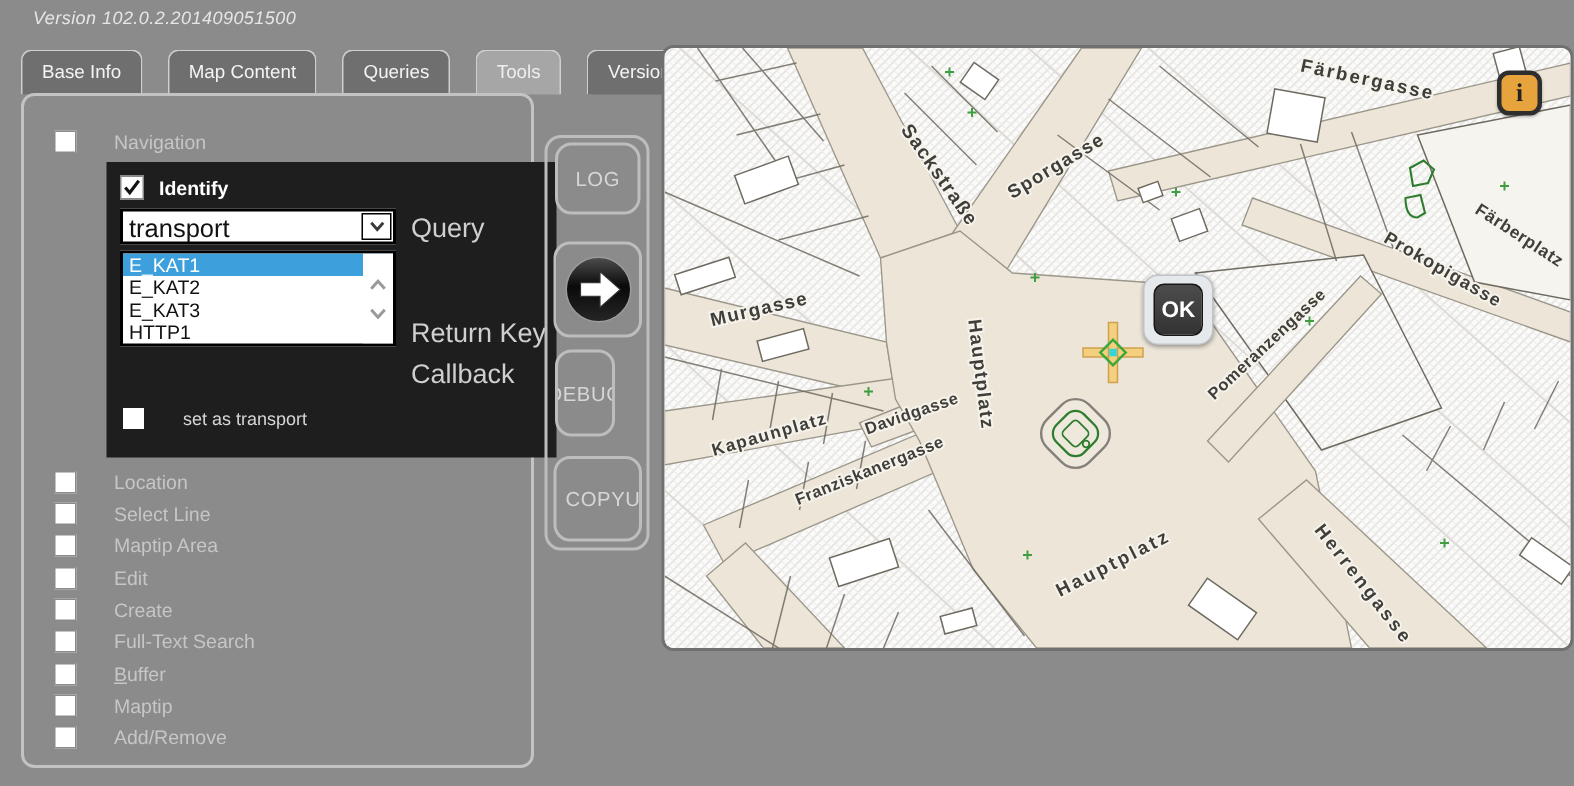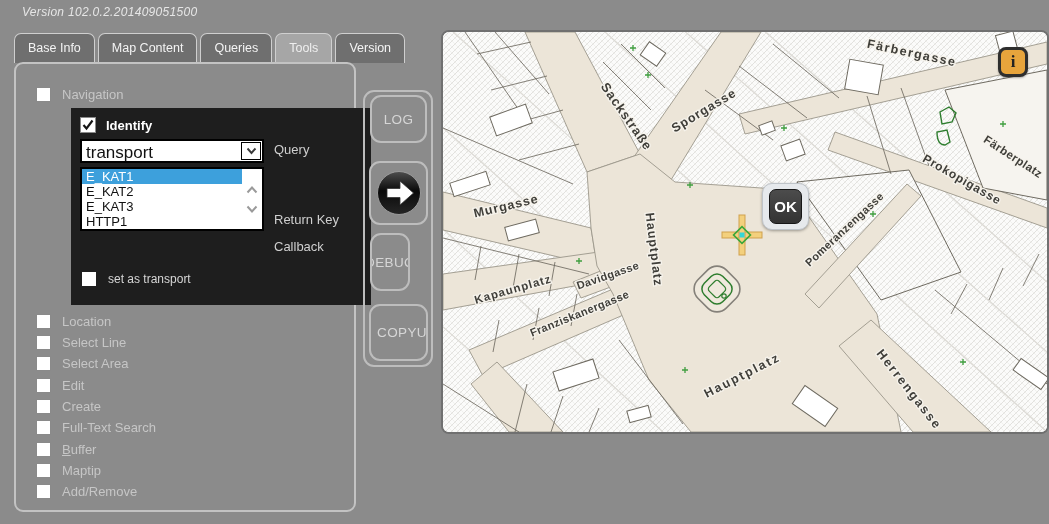--- a/index.html
+++ b/index.html
@@ -4,33 +4,33 @@
 <style>
   html,body{margin:0;padding:0;}
   body{
     width:1049px;height:524px;position:relative;overflow:hidden;
     background:#8b8b8b;
     font-family:"Liberation Sans","DejaVu Sans",sans-serif;
     -webkit-font-smoothing:antialiased;
   }
   
   .version{position:absolute;left:22px;top:5px;font-size:12px;font-style:italic;color:#e6e6e6;letter-spacing:.3px;}
-  .tabbar{position:absolute;left:14px;top:33px;display:flex;gap:3px;}
+  .tabbar{position:absolute;left:14px;top:33px;display:flex;gap:17px;}
   .tab{
     height:29px;line-height:29px;padding:0 13px;font-size:12.5px;color:#f4f4f4;
     background:#6f6f6f;border:1px solid #cfcfcf;border-bottom:none;
     border-radius:7px 7px 0 0;cursor:default;white-space:nowrap;
   }
   .tab.active{background:#a6a6a6;color:#efefef;}
   
   .panel{
     position:absolute;left:14px;top:62px;width:342px;height:450px;
     border:2px solid #c3c3c3;border-radius:9px;box-sizing:border-box;
   }
-  .chkrow{position:absolute;display:flex;align-items:center;}
+  .chkrow{position:absolute;display:flex;align-items:center;gap:14px;}
   .chk{
     width:13px;height:13px;background:#fff;border:1px solid #8a8a8a;
     display:inline-flex;align-items:center;justify-content:center;flex:0 0 auto;
   }
   .chk svg{display:block;}
   .chklabel{margin-left:11px;font-size:13px;color:#c6c6c6;white-space:nowrap;}
   .navrow{left:20px;top:23px;}
   
   .darkbox{
     position:absolute;left:17px;top:44px;width:300px;height:197px;
@@ -40,21 +40,21 @@
   .idrow .chk{width:14px;height:14px;}
   .idrow .chklabel{font-weight:bold;color:#fff;font-size:13px;margin-left:10px;}
   .dropdown{
     position:absolute;left:9px;top:31px;width:184px;height:24px;background:#fff;
     border:2px solid #000;box-sizing:border-box;display:flex;align-items:stretch;cursor:default;
   }
   .dropdown .val{flex:1;font-size:17px;color:#111;padding:2px 0 0 4px;}
   .dropdown .dbtn{
     width:18px;margin:1px;border:1px solid #000;display:flex;align-items:center;justify-content:center;background:#fff;
   }
-  .boxlabel{position:absolute;font-size:13px;color:#cfcfcf;white-space:nowrap;}
+  .boxlabel{position:absolute;font-size:18px;color:#cfcfcf;white-space:nowrap;}
   .listbox{
     position:absolute;left:9px;top:59px;width:184px;height:64px;background:#fff;
     border:2px solid #000;box-sizing:border-box;overflow:hidden;
   }
   .opt{height:15px;line-height:15px;font-size:13px;color:#111;padding-left:4px;white-space:nowrap;}
   .opt.sel{background:#3da0dc;color:#fff;}
   .scrollcol{
     position:absolute;right:0;top:0;width:20px;height:60px;background:#fff;
     display:flex;flex-direction:column;align-items:center;justify-content:center;gap:11px;
   }
@@ -175,21 +175,21 @@
   <div class="chkrow" style="left:20px;top:250px">
     <span class="chk"></span>
     <span class="chklabel">Location</span>
   </div>
   <div class="chkrow" style="left:20px;top:271px">
     <span class="chk"></span>
     <span class="chklabel">Select Line</span>
   </div>
   <div class="chkrow" style="left:20px;top:292px">
     <span class="chk"></span>
-    <span class="chklabel">Select Area</span>
+    <span class="chklabel">Maptip Area</span>
   </div>
   <div class="chkrow" style="left:20px;top:314px">
     <span class="chk"></span>
     <span class="chklabel">Edit</span>
   </div>
   <div class="chkrow" style="left:20px;top:335px">
     <span class="chk"></span>
     <span class="chklabel">Create</span>
   </div>
   <div class="chkrow" style="left:20px;top:356px">

